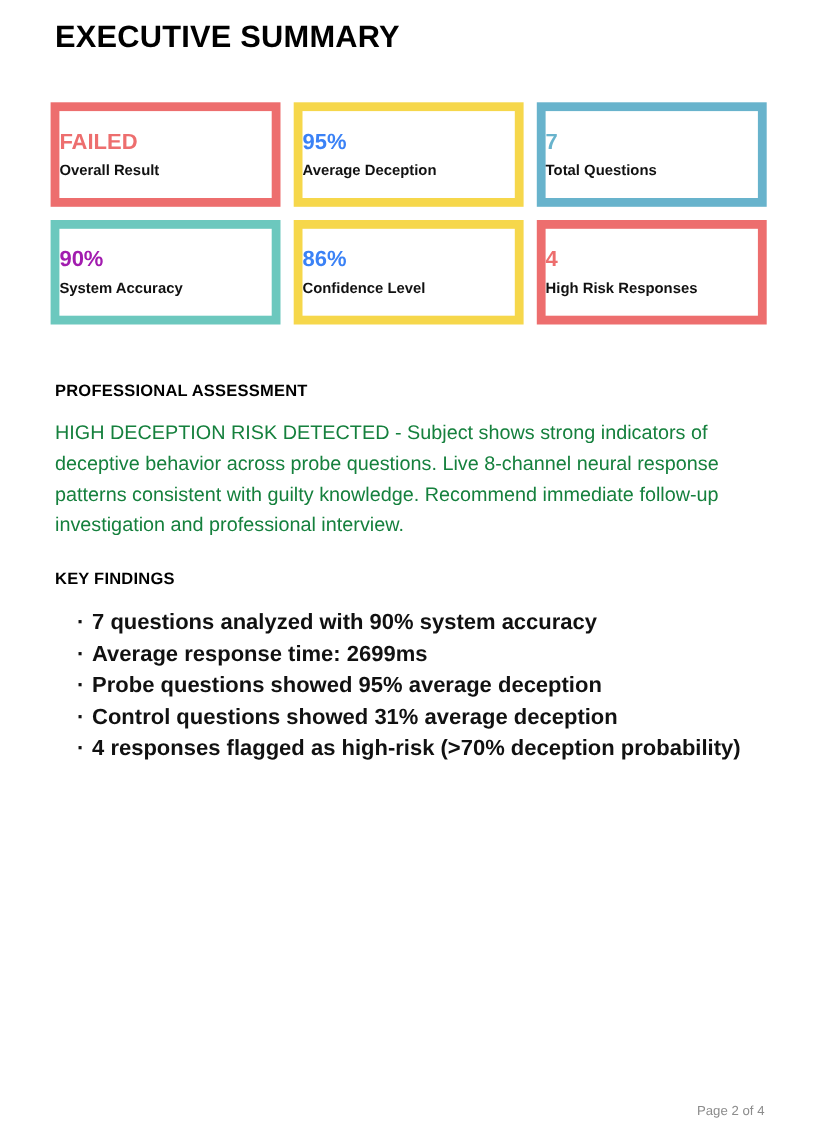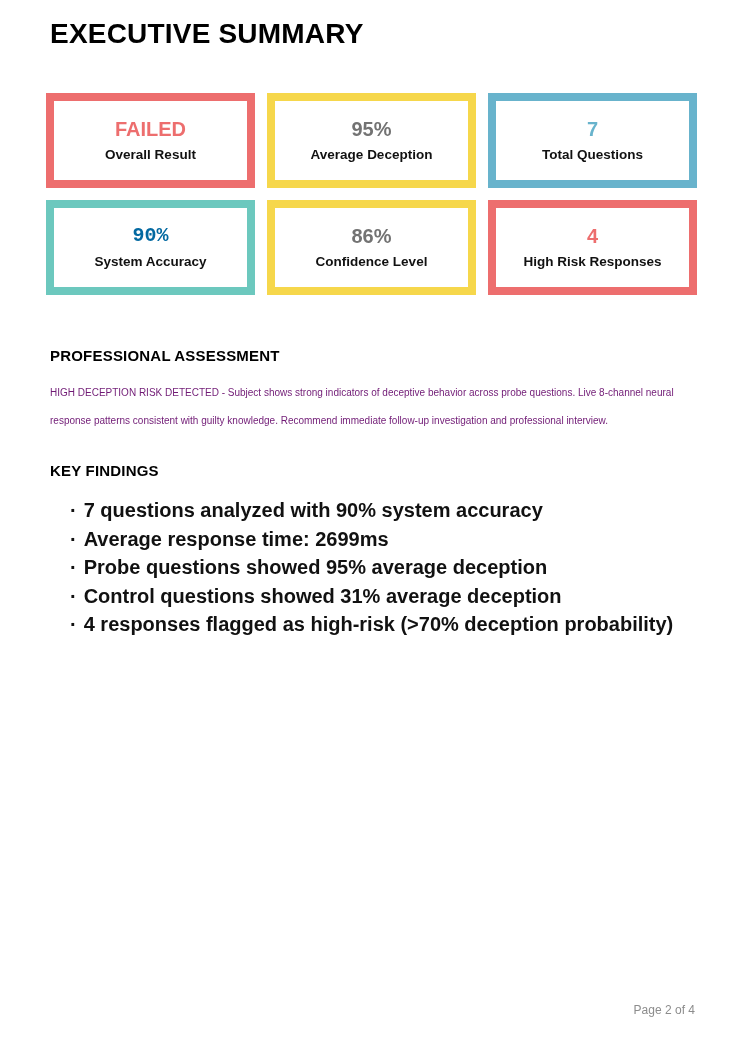--- a/index.html
+++ b/index.html
@@ -32,59 +32,59 @@
     display: grid;
     grid-template-columns: repeat(3, 1fr);
     gap: 12px;
   }
   .card {
     height: 95px;
     background: #ffffff;
     border: 8px solid #f9a8d4;
     display: flex;
     flex-direction: column;
-    align-items: center;
+    align-items: flex-start;
     justify-content: center;
     gap: 9px;
     text-align: center;
   }
   .card-value {
     font-size: 20px;
     font-weight: bold;
     line-height: 1;
   }
   .card-label {
     font-size: 13.5px;
     font-weight: bold;
     color: #111111;
     line-height: 1;
   }
   .card--red  { border-color: #ED6E6E; }
   .card--red .card-value { color: #ED6E6E; }
   .card--yellow { border-color: #F6D74B; }
-  .card--yellow .card-value { color: #737373; }
+  .card--yellow .card-value { color: #3b82f6; }
   .card--blue { border-color: #68B3CC; }
   .card--blue .card-value { color: #68B3CC; }
   .card--teal { border-color: #6CC8BE; }
-  .card--teal .card-value { color: #0369a1; font-family: Liberation Mono, monospace; }
+  .card--teal .card-value { color: #a21caf; }
   
   .section-heading {
     margin: 0 0 0 4px;
     font-size: 15px;
     font-weight: bold;
     color: #000000;
     letter-spacing: 0.2px;
   }
   .heading-assessment { margin-top: 52px; }
   .assessment-body {
     margin: 15px 0 0 4px;
     max-width: 648px;
-    font-size: 10px;
+    font-size: 18px;
     line-height: 28px;
-    color: #701a75;
+    color: #15803d;
   }
   .heading-findings { margin-top: 27px; }
   .findings-list {
     list-style: none;
     margin: 17px 0 0 24px;
   }
   .findings-list li {
     font-size: 20px;
     font-weight: bold;
     line-height: 28.5px;

